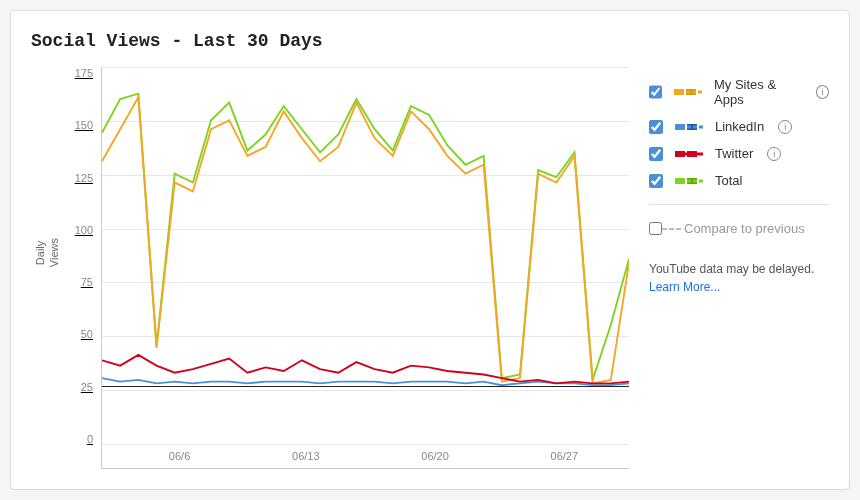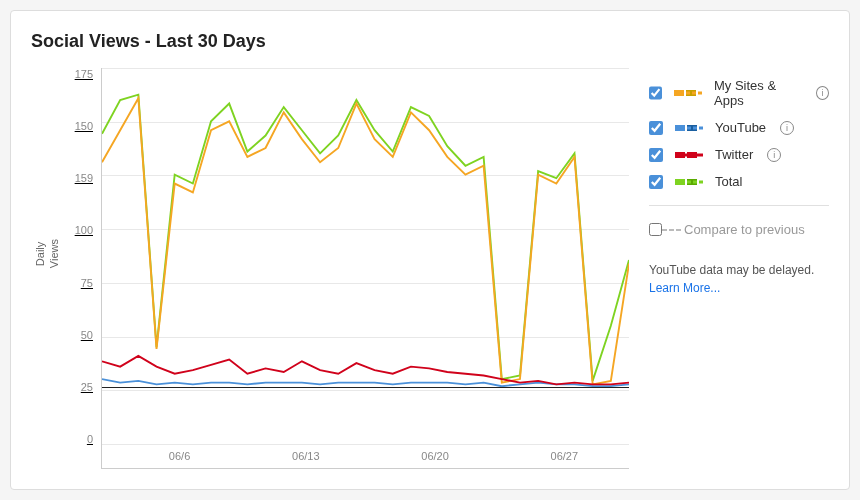--- a/index.html
+++ b/index.html
@@ -21,20 +21,21 @@
       height: 480px;
       padding: 20px;
       display: flex;
       flex-direction: column;
     }
     .card-title {
       font-size: 18px;
       font-weight: bold;
       color: #222;
       margin-bottom: 16px;
+      font-family: Liberation Mono, monospace;
     }
     .chart-area {
       display: flex;
       flex: 1;
     }
     .chart-container {
       flex: 1;
       position: relative;
       display: flex;
       flex-direction: column;
@@ -167,21 +168,21 @@
 
 <div class="card">
   <div class="card-title">Social Views - Last 30 Days</div>
   <div class="chart-area">
     <div class="chart-container" style="position: relative;">
       <div class="chart-inner">
         <div class="y-axis">
 
         <div>175</div>
             <div>150</div>
-            <div>159</div>
+            <div>125</div>
             <div>100</div>
             <div>75</div>
             <div>50</div>
             <div>25</div>
             <div>0</div>
           </div>
         <div class="plot-area">
           <div class="grid-lines">
               <div class="grid-line" style="top: 0%;"></div>
               <div class="grid-line" style="top: 14.2857%;"></div>
@@ -227,21 +228,21 @@
         </div>
         <div class="legend-item">
           <input type="checkbox" class="legend-checkbox" checked="" style="">
           <div style="width: 28px; height: 14px; display: flex; align-items: center;">
             <svg width="28" height="14">
               <rect x="0" y="4" width="10" height="6" fill="#4a90d9"></rect>
               <rect x="12" y="4" width="10" height="6" fill="#1a5fa0"></rect>
               <line x1="0" y1="7" x2="28" y2="7" stroke="#4a90d9" stroke-width="3" stroke-dasharray="4 2"></line>
             </svg>
           </div>
-          <span>YouTube</span>
+          <span>LinkedIn</span>
           <span class="info-icon">i</span>
         </div>
         <div class="legend-item">
           <input type="checkbox" class="legend-checkbox" checked="" style="">
           <div style="width: 28px; height: 14px; display: flex; align-items: center;">
             <svg width="28" height="14">
               <rect x="0" y="4" width="10" height="6" fill="#d0021b"></rect>
               <rect x="12" y="4" width="10" height="6" fill="#d0021b"></rect>
               <line x1="0" y1="7" x2="28" y2="7" stroke="#d0021b" stroke-width="3"></line>
             </svg>

